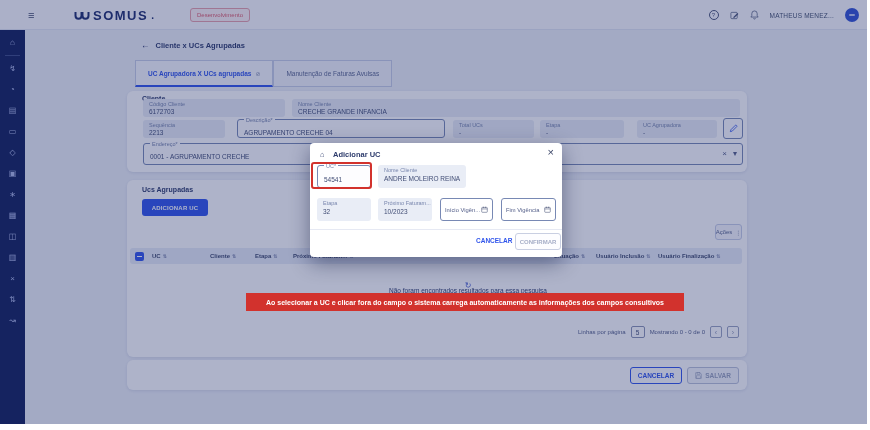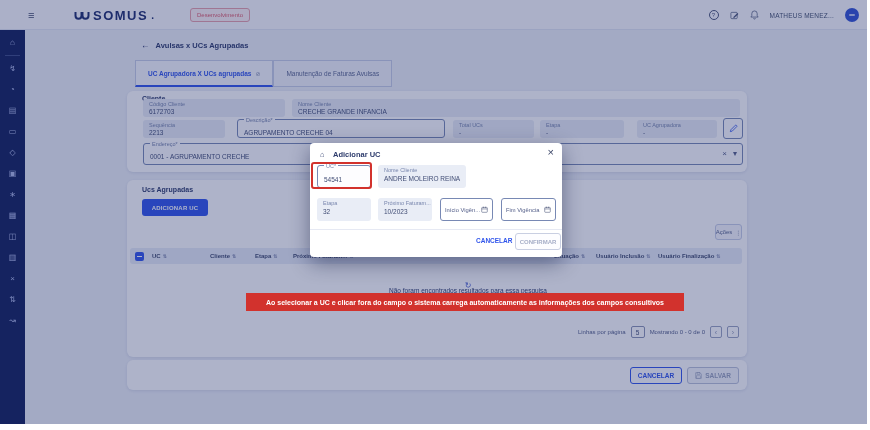--- a/index.html
+++ b/index.html
@@ -126,21 +126,21 @@
     <span class="side-ico">▥</span>
     <span class="side-ico">×</span>
     <span class="side-ico">⇅</span>
     <span class="side-ico">↝</span>
   </div>
 
   <div class="content">
 
     <div class="page-title">
       <span class="back">←</span>
-      <span>Avulsas x UCs Agrupadas</span>
+      <span>Cliente x UCs Agrupadas</span>
     </div>
 
     <div class="tabs">
       <div class="tab active">
         <span>UC Agrupadora X UCs agrupadas</span>
         <span class="status">⊘</span>
       </div>
       <div class="tab">
         <span>Manutenção de Faturas Avulsas</span>
       </div>

